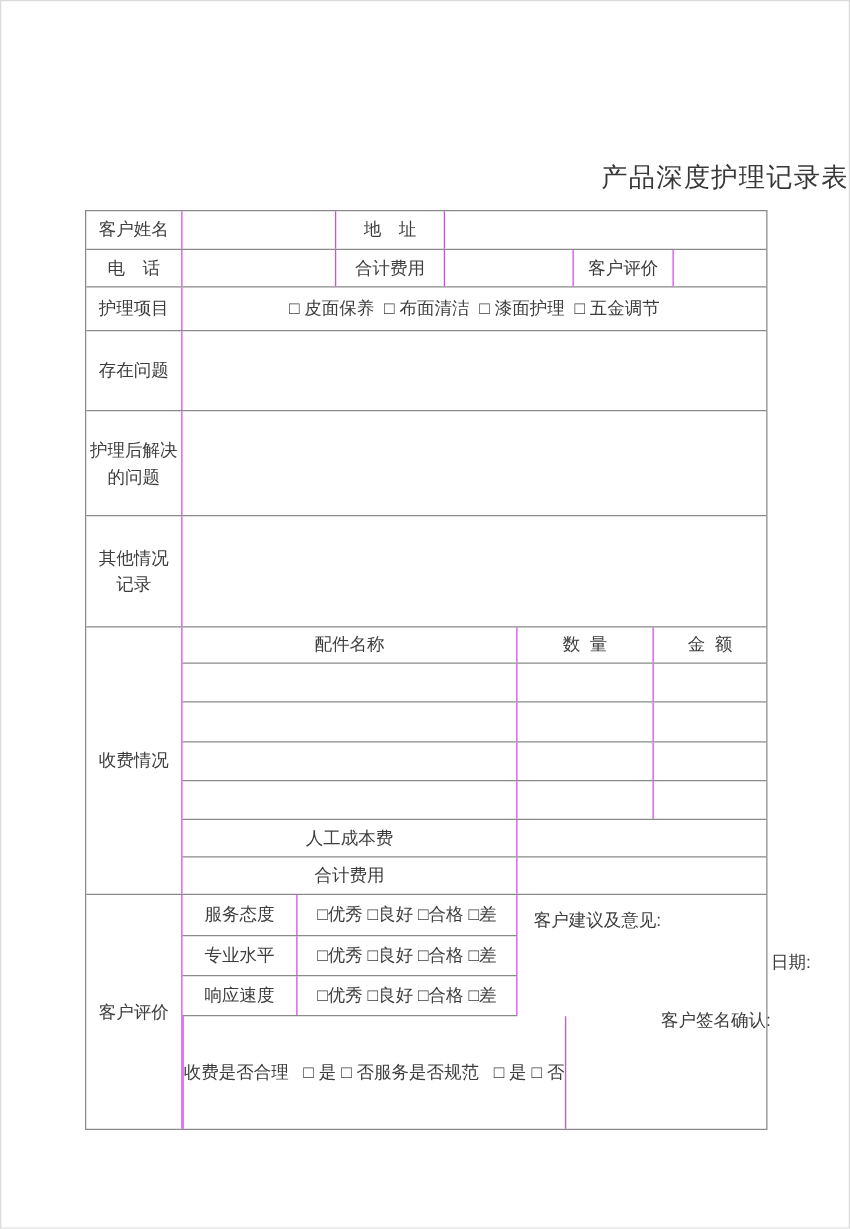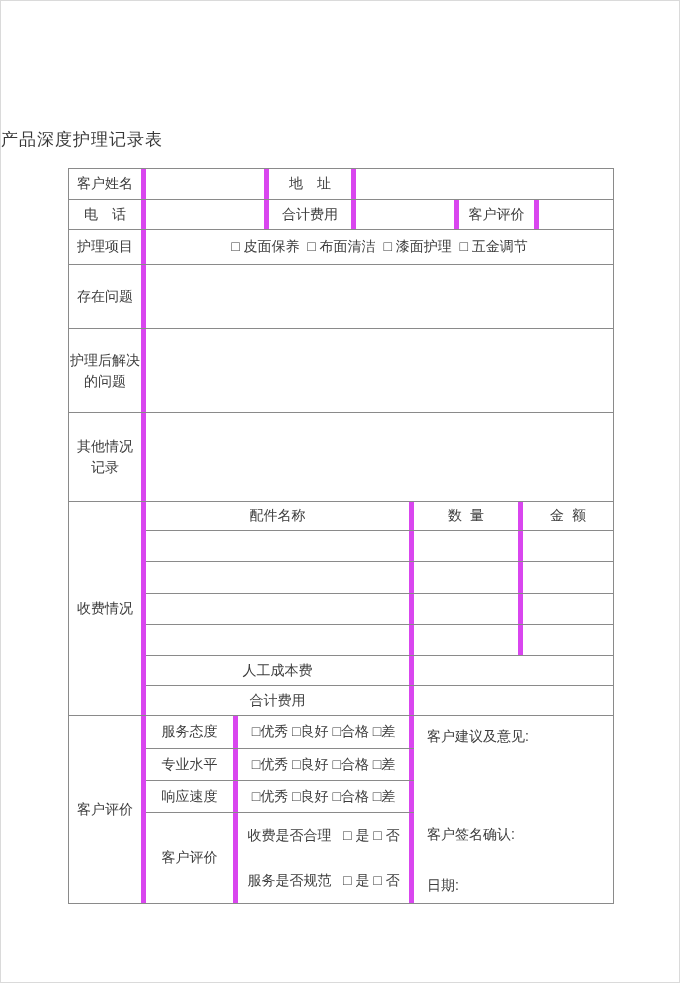--- a/index.html
+++ b/index.html
@@ -8,22 +8,22 @@
     width:680px;height:983px;
     background:#ffffff;
     border:1px solid #dadada;
     box-sizing:border-box;
     font-family:"Liberation Sans","DejaVu Sans",sans-serif;
     color:#3d3d3d;
     overflow:hidden;
   }
   .title{
     position:absolute;left:0;top:127px;width:100%;
-    text-align:left;
-    font-size:17px;
+    text-align:right;
+    font-size:21px;
     font-weight:500;
     letter-spacing:1px;
     color:#383838;
     white-space:pre;
   }
   .tbl{
     position:absolute;left:67px;top:167px;
     width:546px;
     border:1px solid #8a8a8a;
     box-sizing:border-box;
@@ -31,33 +31,33 @@
   }
   .tbl *{box-sizing:border-box;}
   .row{display:flex;flex-direction:row;}
   .col{display:flex;flex-direction:column;flex:1;}
   .c{
     display:flex;align-items:center;justify-content:center;
     white-space:pre;
     overflow:hidden;
     color:#3d3d3d;
   }
-  .br{border-right:5px solid #d946ef;}
+  .br{border-right:1px solid #d946ef;}
   .bb{border-bottom:1px solid #8a8a8a;}
   .lblcol{width:77px;flex:none;}
   .two-line{flex-direction:column;line-height:21px;}
   .fill{flex:1;}
   .suggest-cell{
-    display:flex;flex-direction:column;align-items:flex-start;
+    display:flex;flex-direction:row;align-items:flex-start;
     padding:12px 0 0 13px;white-space:pre;
   }
   .sig{margin-top:80px;}
   .date{margin-top:33px;}
   .qcell{
-    display:flex;flex-direction:column;justify-content:space-around;
+    display:flex;flex-direction:row;justify-content:space-around;
     align-items:center;white-space:pre;
   }
 </style>
 </head>
 <body>
 
 <div class="page">
 
   <div class="title">产品深度护理记录表</div>
 

